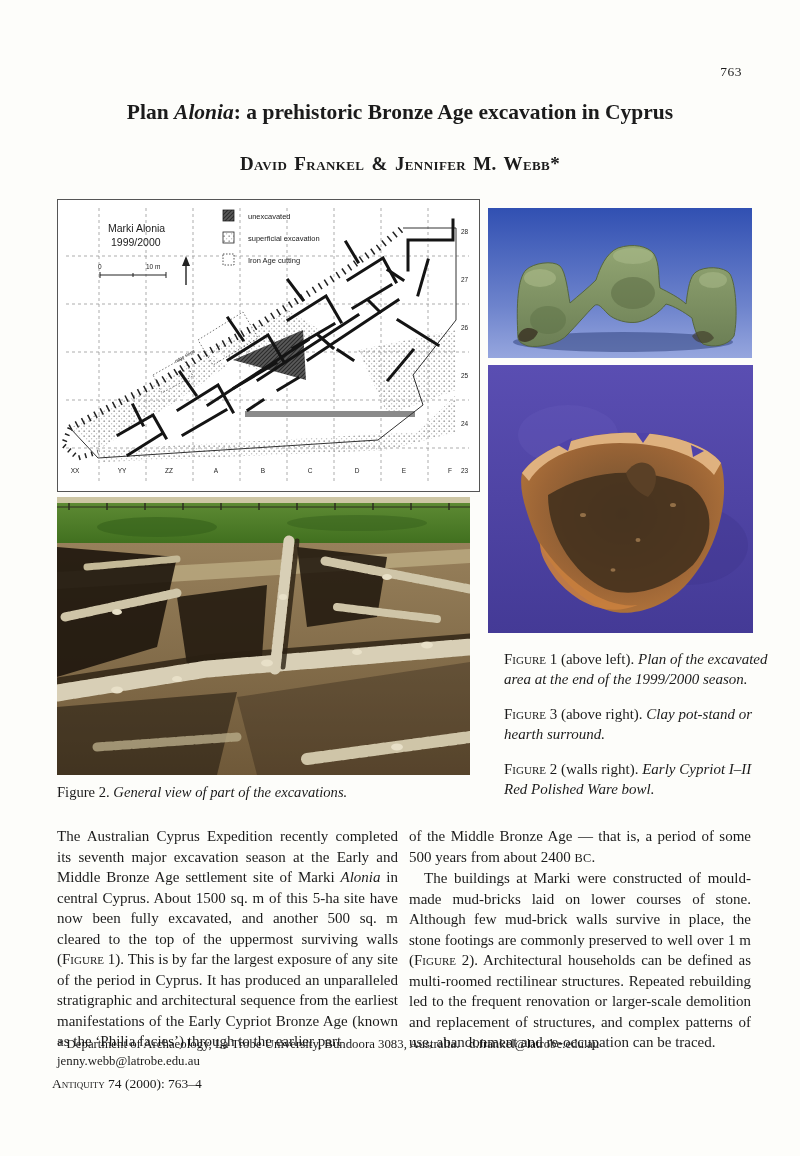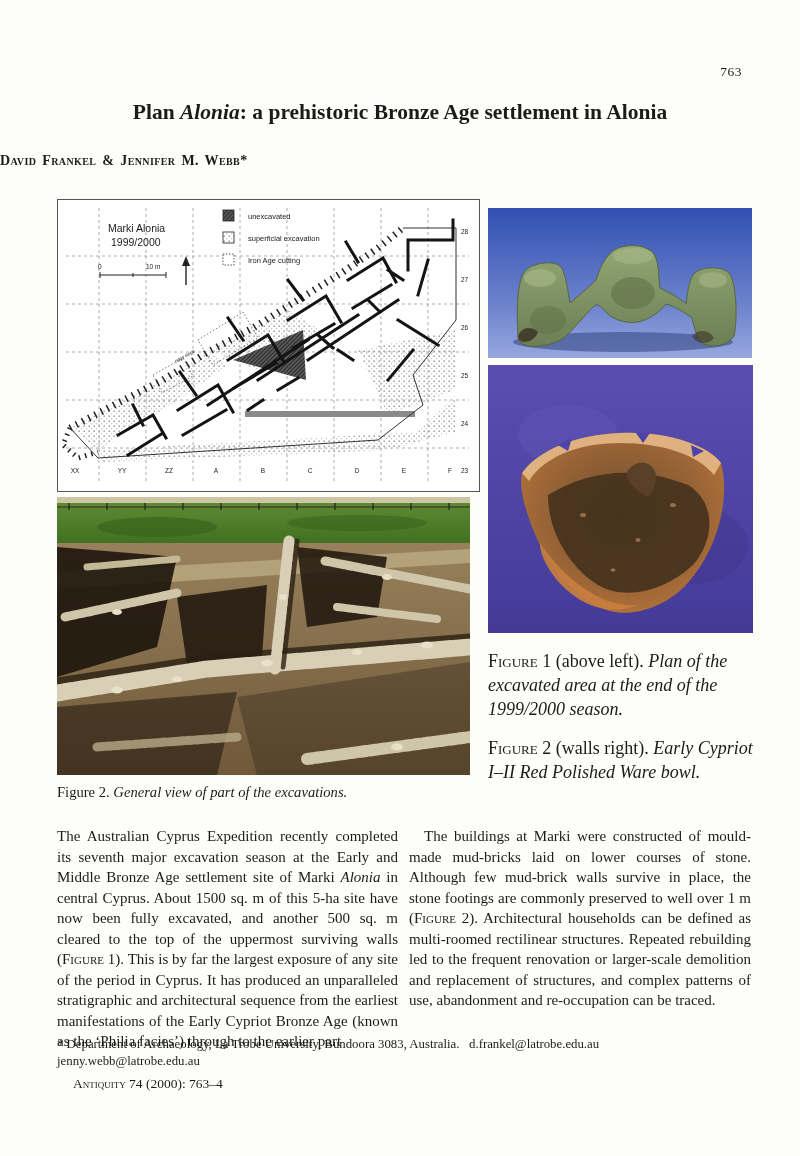--- a/index.html
+++ b/index.html
@@ -5,53 +5,53 @@
   html,body{margin:0;padding:0;background:#e8e8e8;}
   .page{
     position:relative;width:800px;height:1156px;margin:0 auto;
     background:#fdfdfa;color:#1b1b1b;
     font-family:"Liberation Serif", serif;overflow:hidden;
   }
   .abs{position:absolute;}
   .pagenum{top:64px;right:58px;font-size:13.5px;letter-spacing:.5px;}
   .title{top:100px;left:0;width:800px;text-align:center;font-size:21.5px;font-weight:bold;}
   .title .it{font-style:italic;}
-  .authors{top:153px;left:0;width:800px;text-align:left;font-size:14px;font-weight:bold;
+  .authors{top:153px;left:0;width:800px;text-align:center;font-size:19px;font-weight:bold;
     font-variant:small-caps;letter-spacing:.4px;word-spacing:2px;}
   .figbox{background:#fff;}
   .mapbox{top:199px;left:57px;width:421px;height:291px;border:1px solid #555;}
   .fig3{top:208px;left:488px;width:264px;height:150px;}
   .fig4{top:365px;left:488px;width:265px;height:268px;}
   .fig2{top:497px;left:57px;width:413px;height:278px;}
-  .caps{top:650px;left:488px;width:266px;font-size:18px;line-height:1.33;}
+  .caps{top:650px;left:504px;width:266px;font-size:15px;line-height:1.33;}
   .cap{margin:0 0 15px 0;}
   .cap .fl{font-variant:small-caps;font-style:normal;}
   .cap .loc{font-style:normal;}
   .cap .ct{font-style:italic;}
   .fig2cap{top:784px;left:57px;width:413px;font-size:14.6px;}
   .bodycol{font-size:15px;line-height:20.5px;text-align:justify;}
   .col1{top:826px;left:57px;width:341px;}
   .col2{top:826px;left:409px;width:342px;}
   .col2 p{margin:0;}
   .col2 p.ind{text-indent:15px;}
   .sc{font-variant:small-caps;}
   .bc{font-size:.82em;letter-spacing:.3px;}
   .iti{font-style:italic;}
   .footnote{top:1036px;left:57px;width:700px;font-size:12.8px;line-height:17px;white-space:pre-wrap;}
-  .journal{top:1076px;left:73px;width:400px;font-size:13.5px;font-variant:small-caps;}
+  .journal{top:1076px;left:52px;width:400px;font-size:13.5px;font-variant:small-caps;}
   svg text{font-family:"Liberation Sans", sans-serif;fill:#1b1b1b;}
 </style>
 </head>
 <body>
 
 <div class="page">
 
   <div class="abs pagenum">763</div>
 
-  <div class="abs title"><span>Plan </span><span class="it">Alonia</span><span>: a prehistoric Bronze Age settlement in Alonia</span></div>
+  <div class="abs title"><span>Plan </span><span class="it">Alonia</span><span>: a prehistoric Bronze Age excavation in Cyprus</span></div>
 
   <div class="abs authors">David Frankel &amp; Jennifer M. Webb*</div>
 
   <div class="abs figbox mapbox">
     <svg width="419" height="289" viewBox="0 0 419 289">
       <defs>
         <pattern id="stip" width="5" height="5" patternUnits="userSpaceOnUse">
           <circle cx="1.2" cy="1.2" r=".9" fill="#a8a8a8"></circle>
           <circle cx="3.6" cy="3.8" r=".7" fill="#c2c2c2"></circle>
         </pattern>
@@ -283,28 +283,30 @@
           <ellipse cx="226" cy="100" rx="4" ry="3"></ellipse>
         <ellipse cx="330" cy="80" rx="5" ry="3"></ellipse>
           <ellipse cx="60" cy="115" rx="5" ry="3"></ellipse>
         <ellipse cx="340" cy="250" rx="6" ry="3.5"></ellipse>
       </g>
     </svg>
   </div>
 
   <div class="abs caps">
     <p class="cap"><span class="fl">Figure 1</span><span class="loc"> (above left). </span><span class="ct">Plan of the excavated area at the end of the 1999/2000 season.</span></p>
+    <p class="cap"><span class="fl">Figure 3</span><span class="loc"> (above right). </span><span class="ct">Clay pot-stand or hearth surround.</span></p>
     <p class="cap"><span class="fl">Figure 2</span><span class="loc"> (walls right). </span><span class="ct">Early Cypriot I–II Red Polished Ware bowl.</span></p>
   </div>
 
   <div class="abs fig2cap"><span class="cap fl">Figure 2.</span><span> </span><span class="iti">General view of part of the excavations.</span></div>
 
   <div class="abs bodycol col1"><span>The Australian Cyprus Expedition recently completed its seventh major excavation season at the Early and Middle Bronze Age settlement site of Marki </span><span class="iti">Alonia</span><span> in central Cyprus. About 1500 sq. m of this 5-ha site have now been fully excavated, and another 500 sq. m cleared to the top of the uppermost surviving walls (</span><span class="sc">Figure 1</span><span>). This is by far the largest exposure of any site of the period in Cyprus. It has produced an unparalleled stratigraphic and architectural sequence from the earliest manifestations of the Early Cypriot Bronze Age (known as the ‘Philia facies’) through to the earlier part</span></div>
 
   <div class="abs bodycol col2">
+    <p><span>of the Middle Bronze Age — that is, a period of some 500 years from about 2400 </span><span class="bc">BC</span><span>.</span></p>
     <p class="ind"><span>The buildings at Marki were constructed of mould-made mud-bricks laid on lower courses of stone. Although few mud-brick walls survive in place, the stone footings are commonly preserved to well over 1 m (</span><span class="sc">Figure 2</span><span>). Architectural households can be defined as multi-roomed rectilinear structures. Repeated rebuilding led to the frequent renovation or larger-scale demolition and replacement of structures, and complex patterns of use, abandonment and re-occupation can be traced.</span></p>
   </div>
 
   <div class="abs footnote"><span>* Department of Archaeology, La Trobe University, Bundoora 3083, Australia.&nbsp;&nbsp;&nbsp;d.frankel@latrobe.edu.au</span><br><span>jenny.webb@latrobe.edu.au</span></div>
 
   <div class="abs journal">Antiquity 74 (2000): 763–4</div>
 
 </div>
 
 </body></html>

